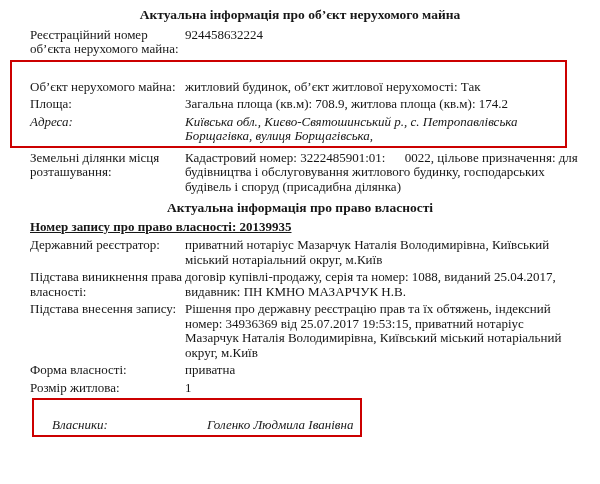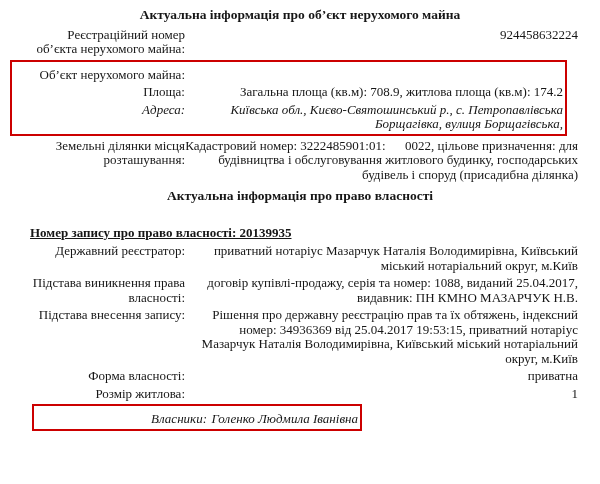--- a/index.html
+++ b/index.html
@@ -23,41 +23,40 @@
     overflow: hidden;
   }
   .doc-title {
     text-align: center;
     font-weight: bold;
     font-size: 13.5px;
     margin: 0 0 5px 0;
   }
   .title-2 {
     margin-top: 7px;
-    margin-bottom: 22px;
+    margin-bottom: 4px;
   }
   .row {
     display: grid;
     grid-template-columns: 155px 1fr;
     margin: 0 22px 3px 30px;
-    text-align: right;
   }
   .row .value {
     white-space: pre-wrap;
   }
   .record-line {
     font-weight: bold;
     text-decoration: underline;
     margin: 0 22px 4px 30px;
   }
   .hl-box {
     box-sizing: border-box;
     border: 2px solid #cc0000;
     margin: 0 0 3px 10px;
-    padding: 6px 2px 2px 18px;
+    padding: 18px 2px 2px 18px;
   }
   .hl-box .row {
     margin: 0 0 3px 0;
   }
   .hl-box .row:last-child {
     margin-bottom: 0;
     font-style: italic;
   }
   .hl-box-1 { width: 557px; }
   .hl-box-2 { width: 315px; }
@@ -72,20 +71,21 @@
   <div class="doc-title">Актуальна інформація про об’єкт нерухомого майна</div>
 
   <div class="row">
     <div class="label">Реєстраційний номер об’єкта нерухомого майна:</div>
     <div class="value">924458632224</div>
   </div>
 
   <div class="hl-box hl-box-1">
     <div class="row">
       <div class="label">Об’єкт нерухомого майна:</div>
+      <div class="value">житловий будинок, об’єкт житлової нерухомості: Так</div>
     </div>
     <div class="row">
       <div class="label">Площа:</div>
       <div class="value">Загальна площа (кв.м): 708.9, житлова площа (кв.м): 174.2</div>
     </div>
     <div class="row">
       <div class="label">Адреса:</div>
       <div class="value">Київська обл., Києво-Святошинський р., с. Петропавлівська Борщагівка, вулиця Борщагівська,</div>
     </div>
   </div>
@@ -105,21 +105,21 @@
     <div class="value">приватний нотаріус Мазарчук Наталія Володимирівна, Київський міський нотаріальний округ, м.Київ</div>
   </div>
 
   <div class="row">
     <div class="label">Підстава виникнення права власності:</div>
     <div class="value">договір купівлі-продажу, серія та номер: 1088, виданий 25.04.2017, видавник: ПН КМНО МАЗАРЧУК Н.В.</div>
   </div>
 
   <div class="row">
     <div class="label">Підстава внесення запису:</div>
-    <div class="value">Рішення про державну реєстрацію прав та їх обтяжень, індексний номер: 34936369 від 25.04.2017 19:53:15, приватний нотаріус Мазарчук Наталія Володимирівна, Київський міський нотаріальний округ, м.Київ</div>
+    <div class="value">Рішення про державну реєстрацію прав та їх обтяжень, індексний номер: 34936369 від 25.07.2017 19:53:15, приватний нотаріус Мазарчук Наталія Володимирівна, Київський міський нотаріальний округ, м.Київ</div>
   </div>
 
   <div class="row">
     <div class="label">Форма власності:</div>
     <div class="value">приватна</div>
   </div>
 
   <div class="row">
     <div class="label">Розмір житлова:</div>
     <div class="value">1</div>

